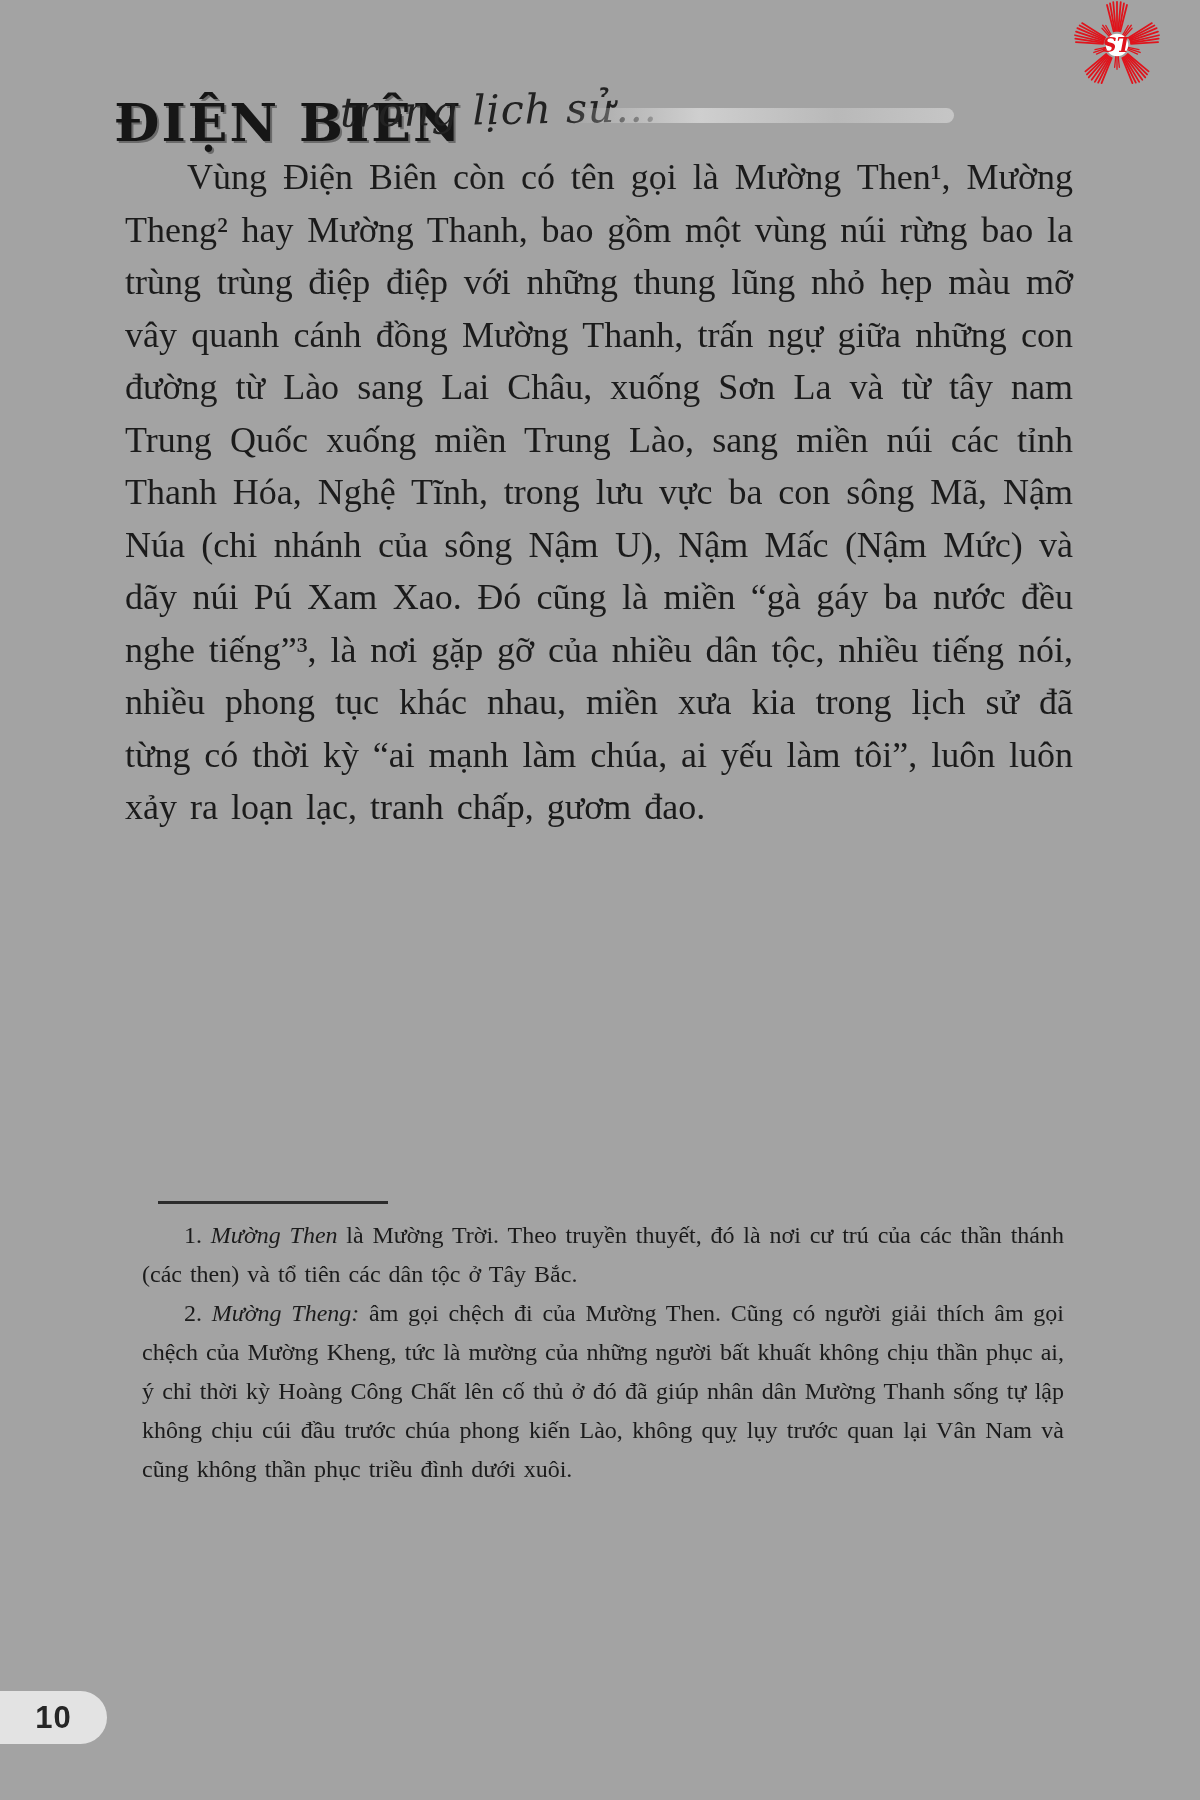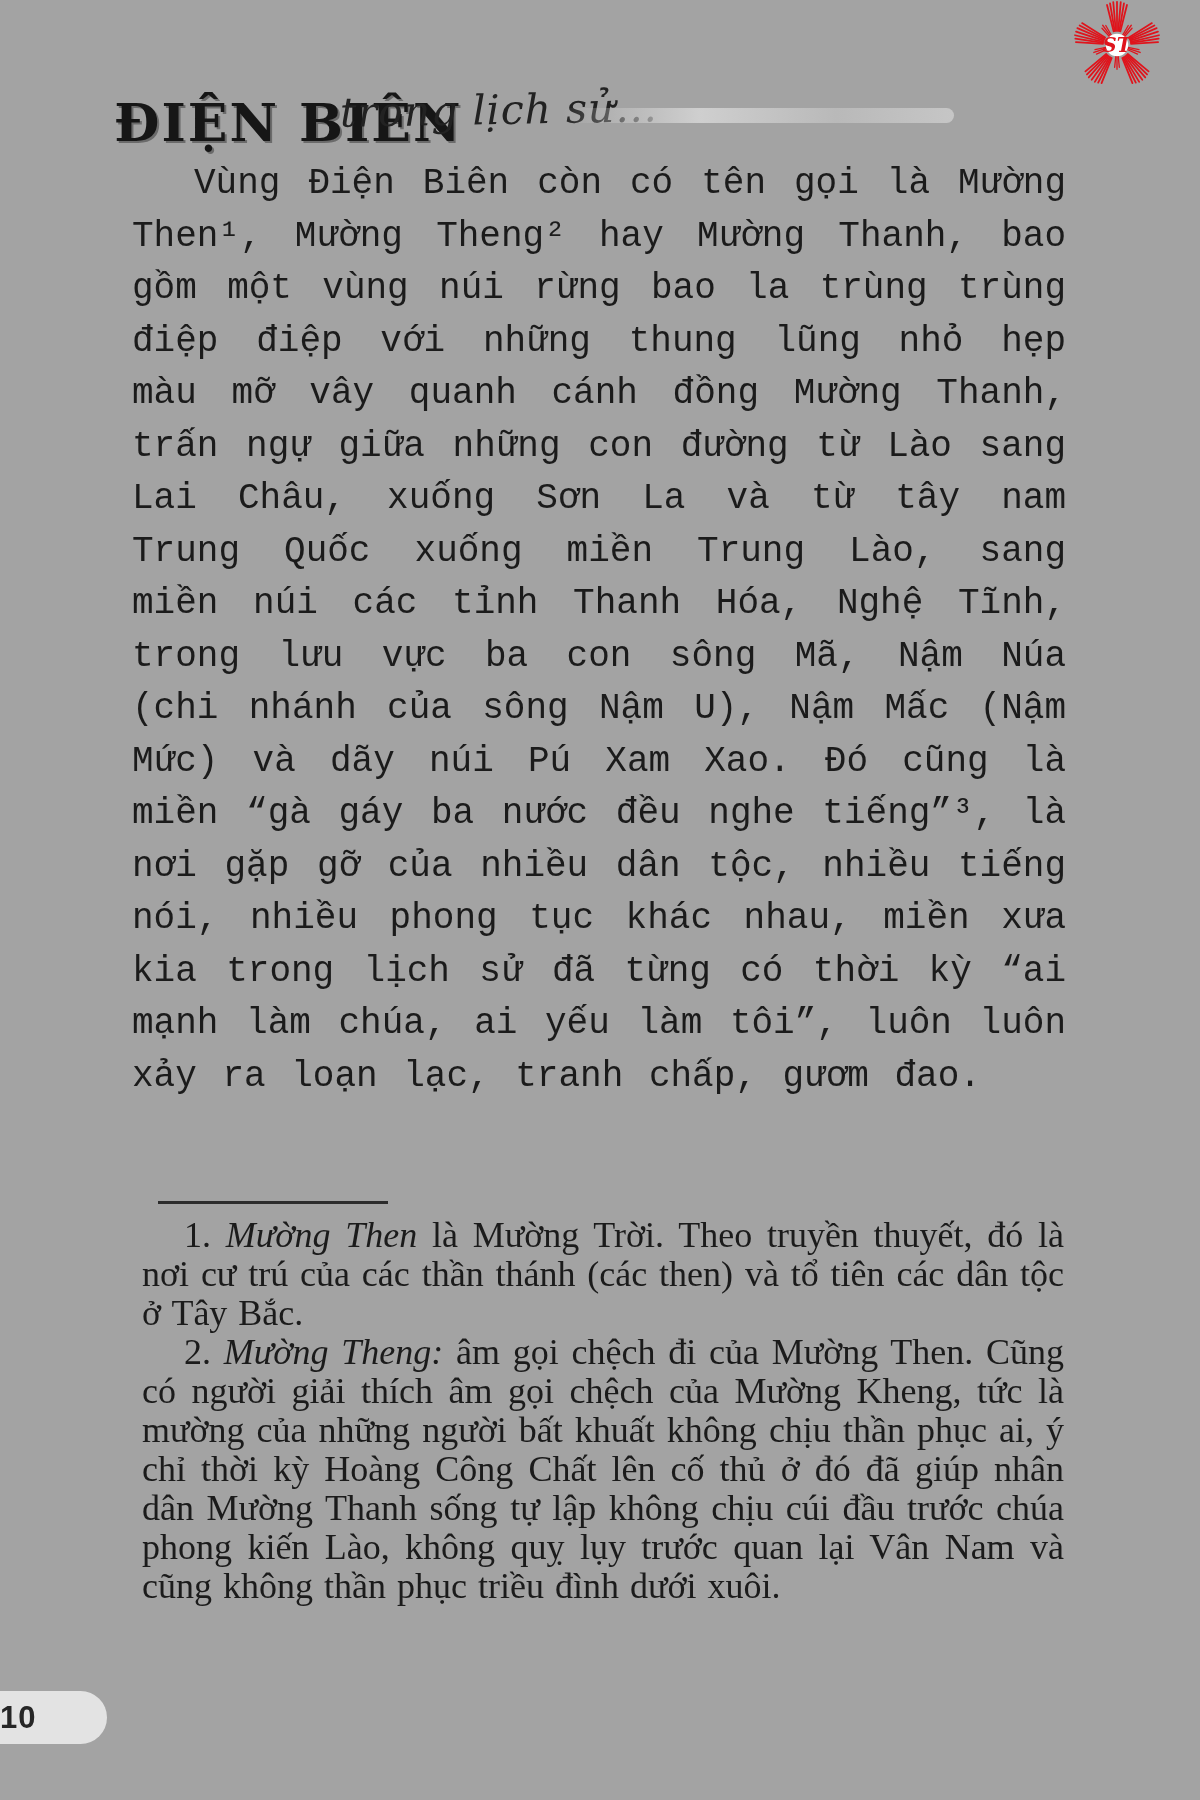--- a/index.html
+++ b/index.html
@@ -37,45 +37,45 @@
     background:linear-gradient(to right, rgba(220,220,220,0) 0%, #cfcfcf 35%, #b9b9b9 70%, #c6c6c6 100%);
   }
 
   
   .body-text {
     position:absolute; left:120px; top:146px; width:958px;
     font-size:36px; line-height:52.5px;
     text-align:justify; word-spacing:4px;
     color:#1b1b1b;
   }
-  .body-text p { margin:12px; text-indent:62px;font-family:Liberation Mono, monospace; }
+  .body-text p { margin:5px; text-indent:62px; }
 
   
   .fn-sep {
     position:absolute; left:158px; top:1201px;
     width:230px; height:3px; background:#2c2c2c;
   }
 
   
   .footnotes {
     position:absolute; left:142px; top:1216px; width:922px;
-    font-size:36px; line-height:39px;
+    font-size:24px; line-height:39px;
     text-align:justify; word-spacing:2px;
     color:#1b1b1b;
   }
   .footnotes p { margin:0; text-indent:42px; }
   .footnotes i { font-style:italic; }
 
   
   .page-pill {
     position:absolute; left:0; top:1691px;
     width:107px; height:53px;
     background:#e3e3e3;
     border-radius:0 27px 27px 0;
-    display:flex; align-items:center; 
+    display:flex; align-items:center; justify-content:center;
   }
   .page-pill span {
     font-family:"Liberation Sans","DejaVu Sans",sans-serif;
     font-weight:bold; font-size:31px; color:#262626;
     letter-spacing:1px;
   }
 </style>
 </head>
 <body>
 

